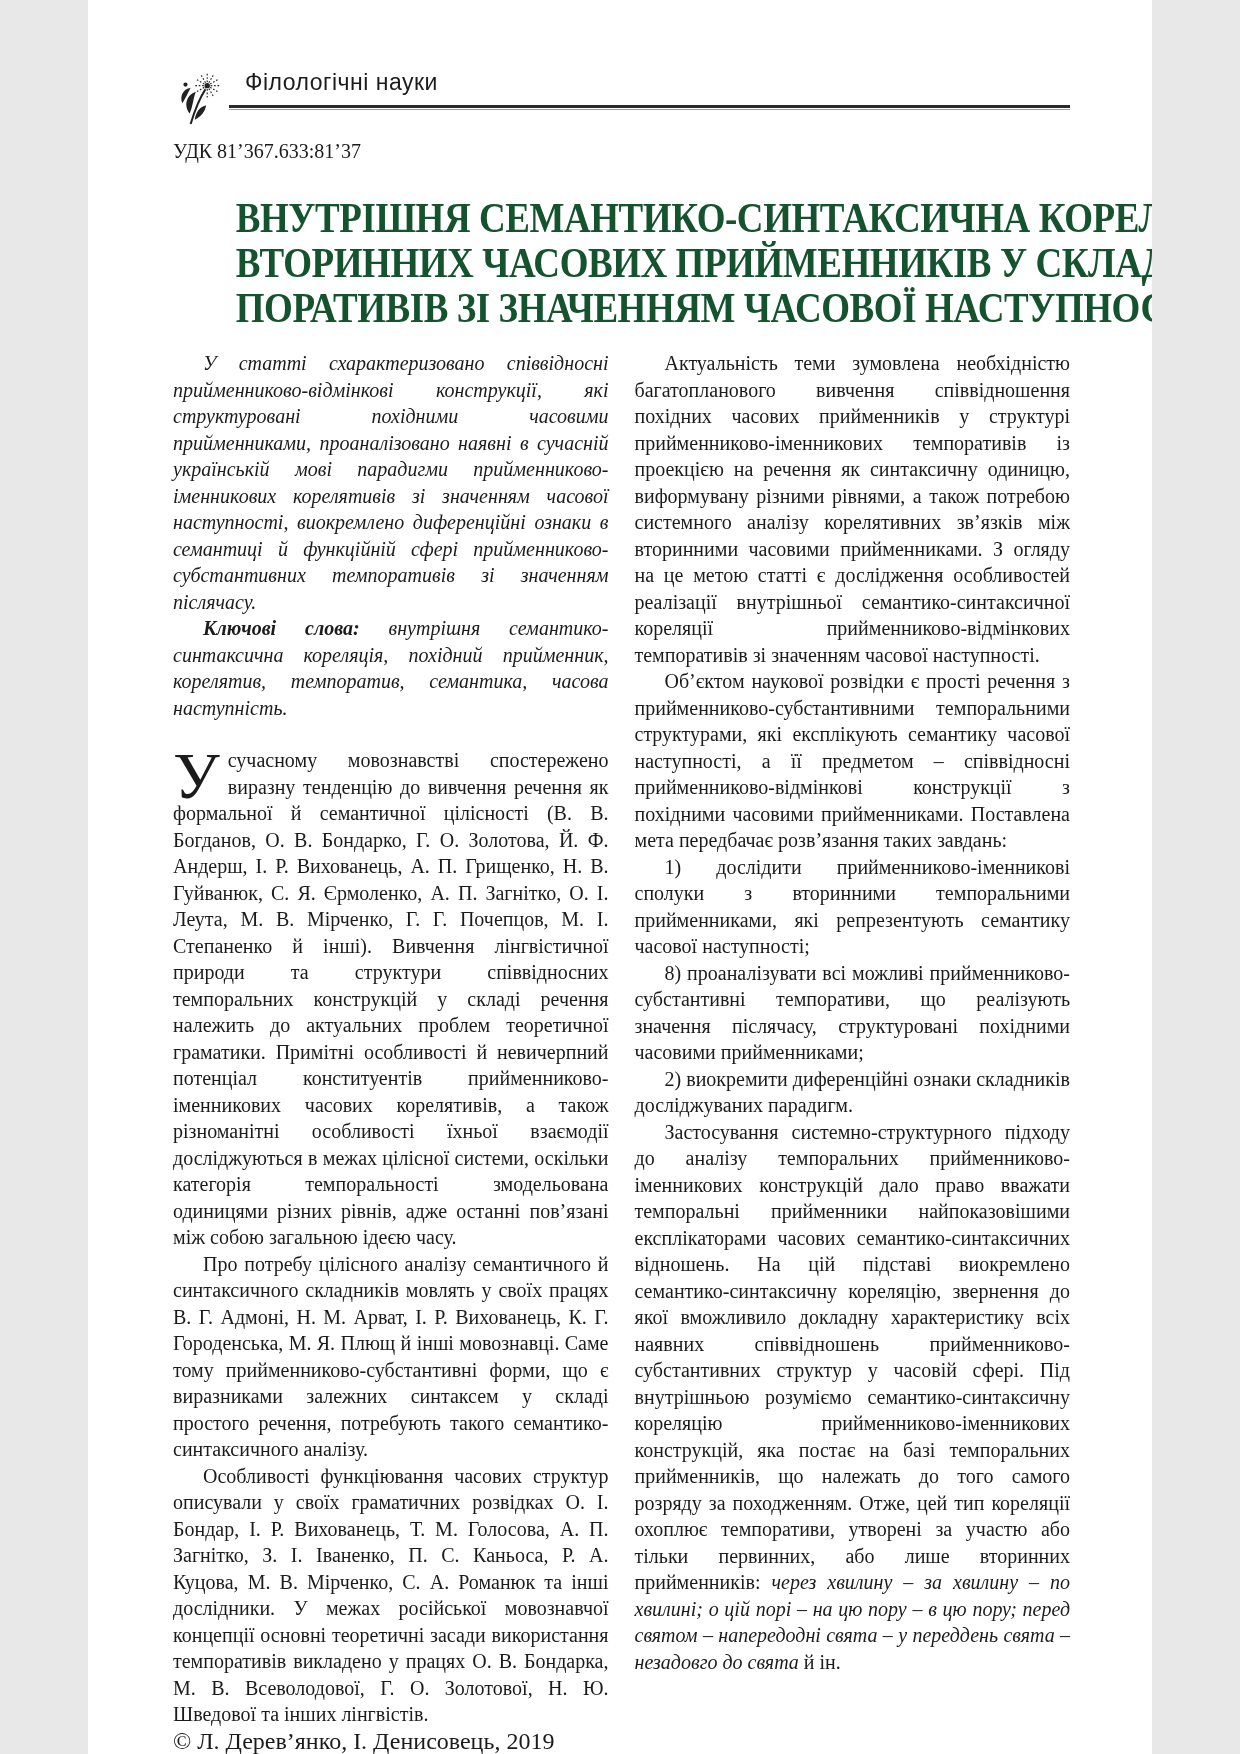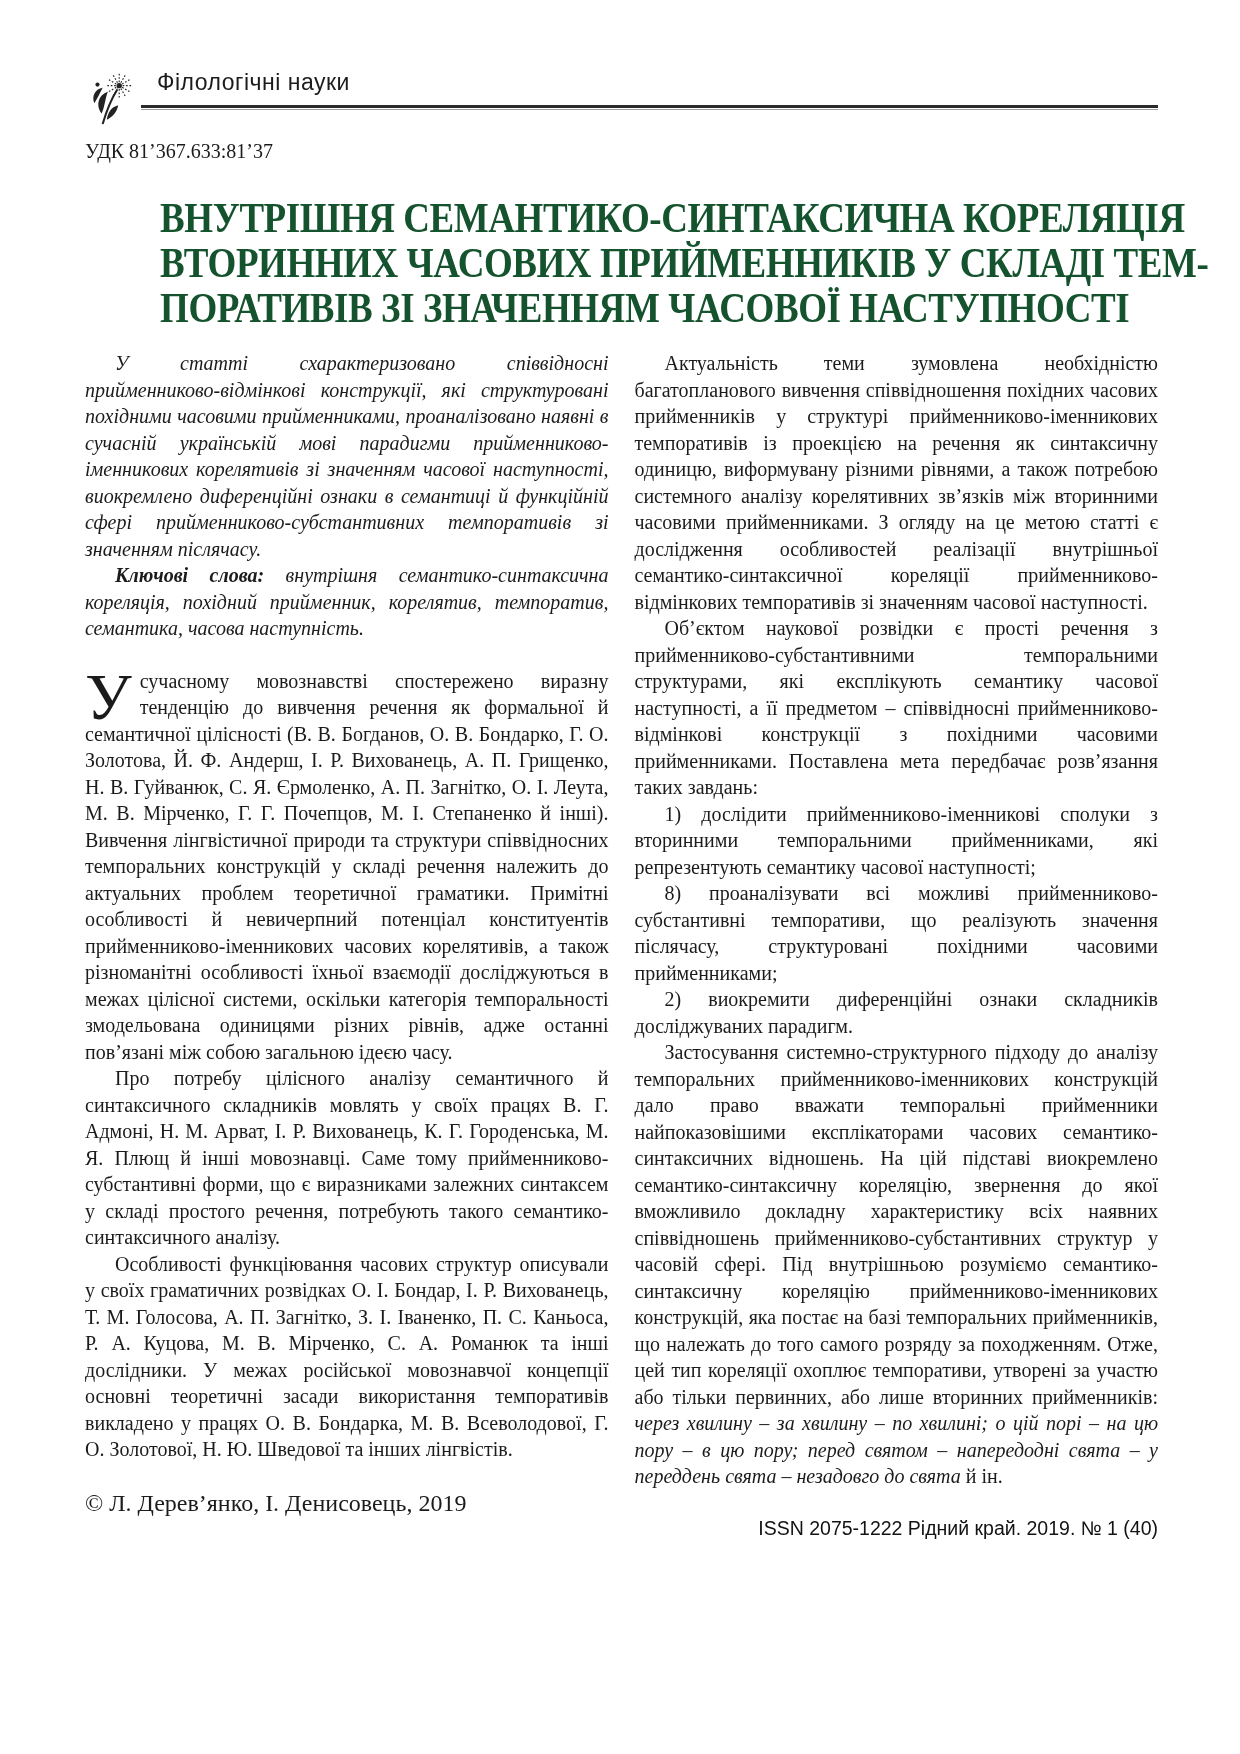--- a/index.html
+++ b/index.html
@@ -1,18 +1,18 @@
 <!DOCTYPE html>
 <html lang="uk"><head>
 <meta charset="utf-8">
 <style>
   html,body { margin:0; padding:0; background:#e8e8e8; }
   .page {
     position:relative;
-    width:1240px; height:1754px;
+    width:1064px; height:1754px;
     margin:0 auto;
     background:#ffffff;
     overflow:hidden;
     font-family:"Liberation Serif", serif;
     color:#1b1b1b;
   }
   .content { padding:66px 82px 0 85px; }
 
   
   .header { position:relative; display:flex; align-items:flex-end; }

